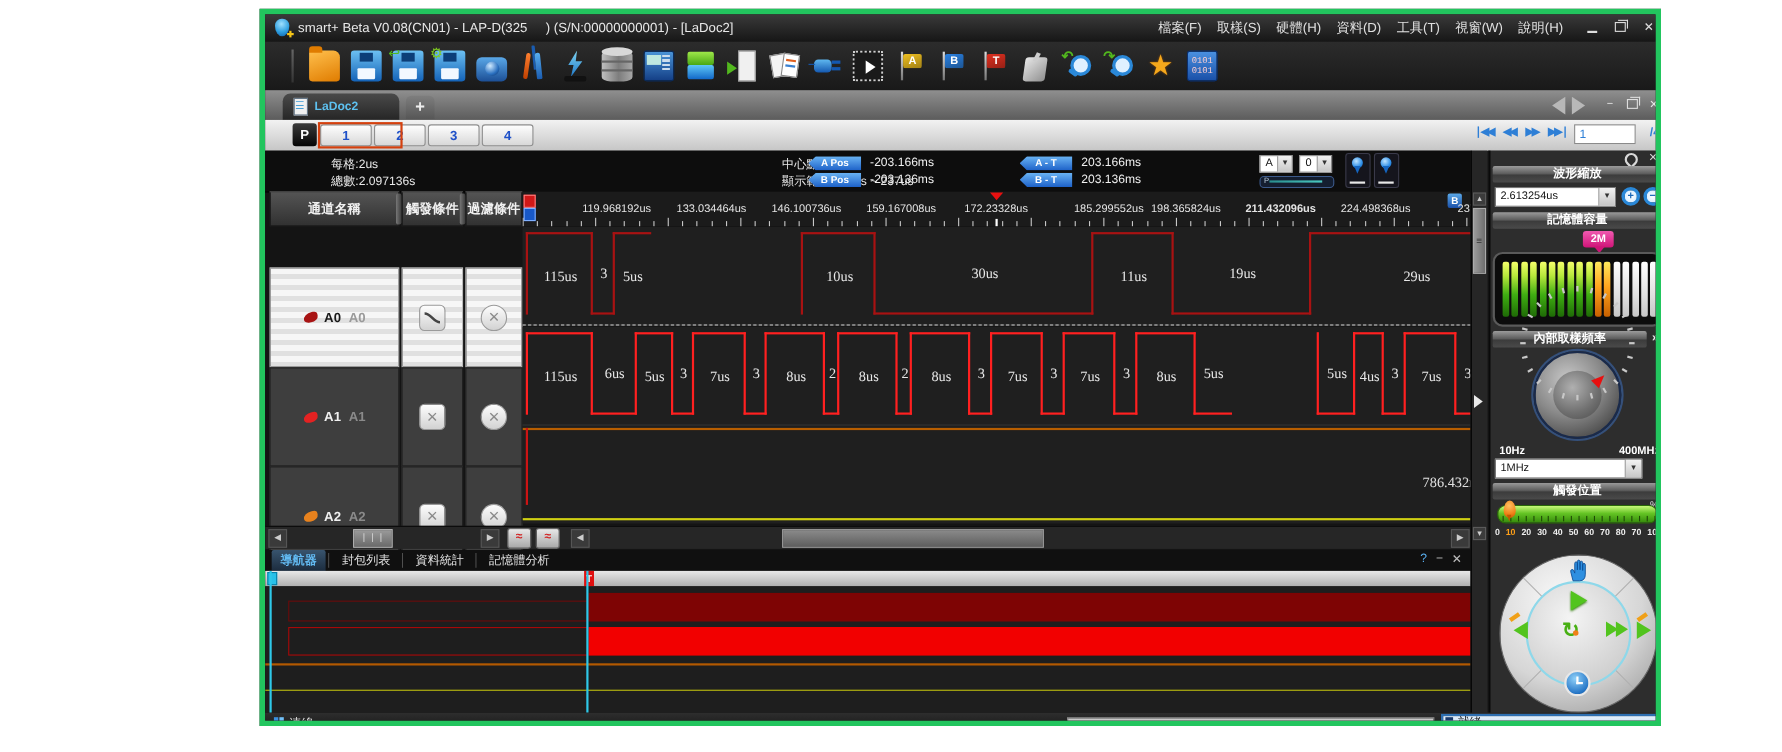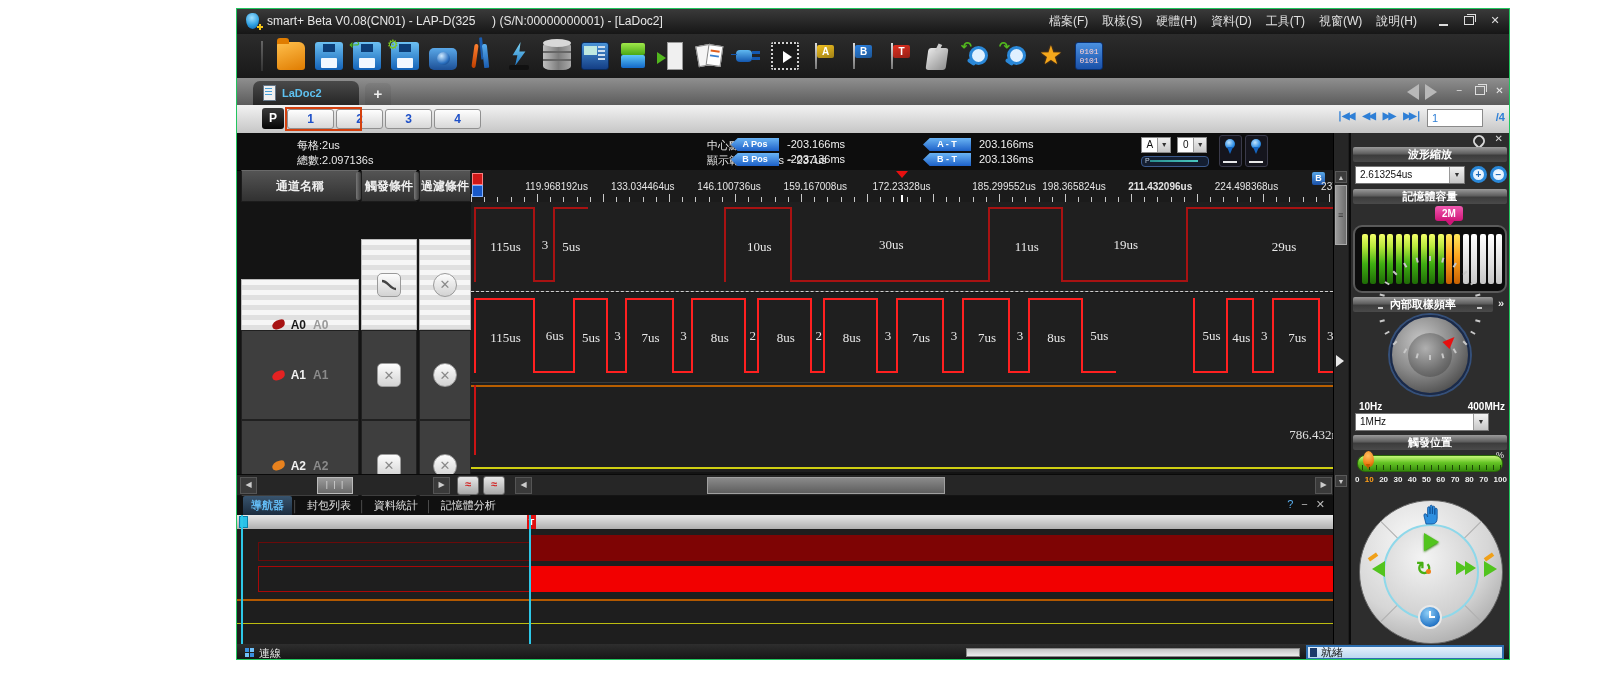--- a/index.html
+++ b/index.html
@@ -1,17 +1,17 @@
 <!DOCTYPE html>
 <html><head>
 <meta charset="utf-8">
 <style>
   html,body{margin:0;padding:0;background:#fff;font-family:"Liberation Sans",sans-serif;}
   #stage{position:relative;width:1620px;height:684px;background:#fff;overflow:hidden;}
-  #app-window{position:absolute;left:236px;top:8px;width:1274px;height:652px;background:#1d1d1d;border:1px solid #22c55e;box-sizing:border-box;overflow:hidden;}
+  #app-window{position:absolute;left:236px;top:8px;width:1274px;height:652px;background:#1d1d1d;border:5px solid #22c55e;box-sizing:border-box;overflow:hidden;}
 
   
   #titlebar{position:absolute;left:0;top:0;width:1274px;height:25px;background:linear-gradient(#3a3a3a,#161616);}
   #app-icon{position:absolute;left:9px;top:4px;width:13px;height:16px;background:radial-gradient(circle at 45% 30%,#9fe0ff,#2e9fe0 55%,#0c5ca8);border-radius:55% 55% 60% 60%/45% 45% 70% 70%;}
   #app-icon::after{content:"";position:absolute;right:-4px;bottom:-1px;width:6px;height:6px;background:
     linear-gradient(#f5c518,#f5c518) 2px 0/2px 6px no-repeat,
     linear-gradient(#f5c518,#f5c518) 0 2px/6px 2px no-repeat;}
   #app-title{position:absolute;left:30px;top:5px;font-size:12px;color:#e8e8e8;white-space:pre;}
   #menubar{position:absolute;right:88px;top:0;height:25px;display:flex;align-items:center;gap:2px;}
   .menu-item{color:#e0e0e0;font-size:12px;padding:2px 6px;}
@@ -383,21 +383,21 @@
           </div>
     </div>
 
     <div class="gridhead" style="left:4px;width:118px">通道名稱</div>
     <div class="gridhead" style="left:124px;width:56px">觸發條件</div>
     <div class="gridhead" style="left:182px;width:52px">過濾條件</div>
     <div class="colhandle" style="left:119px"></div>
     <div class="colhandle" style="left:177px"></div>
 
     <div id="chrows">
-          <div class="chrow-cell row-sel" style="left: 4px; top: 106px; width: 118px; height: 91px; margin-top: 40px;">
+          <div class="chrow-cell row-sel" style="left: 4px; top: 106px; width: 118px; height: 91px;">
             <div class="chflag" style="background: rgb(168, 20, 20);"></div>
             <span class="chname" style="color: rgb(26, 26, 26);">A0</span>
             <span class="chalias" style="color: rgb(154, 154, 154);">A0</span>
           </div>
           <div class="chrow-cell row-sel" style="left: 124px; top: 106px; width: 56px; height: 91px;">
             <div class="cellbtn btn-sq">
               <svg width="16" height="14" viewBox="0 0 16 14">
                 <path d="M1,3 C7,3 9,11 15,11" stroke="#444" stroke-width="2.4" fill="none"></path>
               </svg>
             </div>

